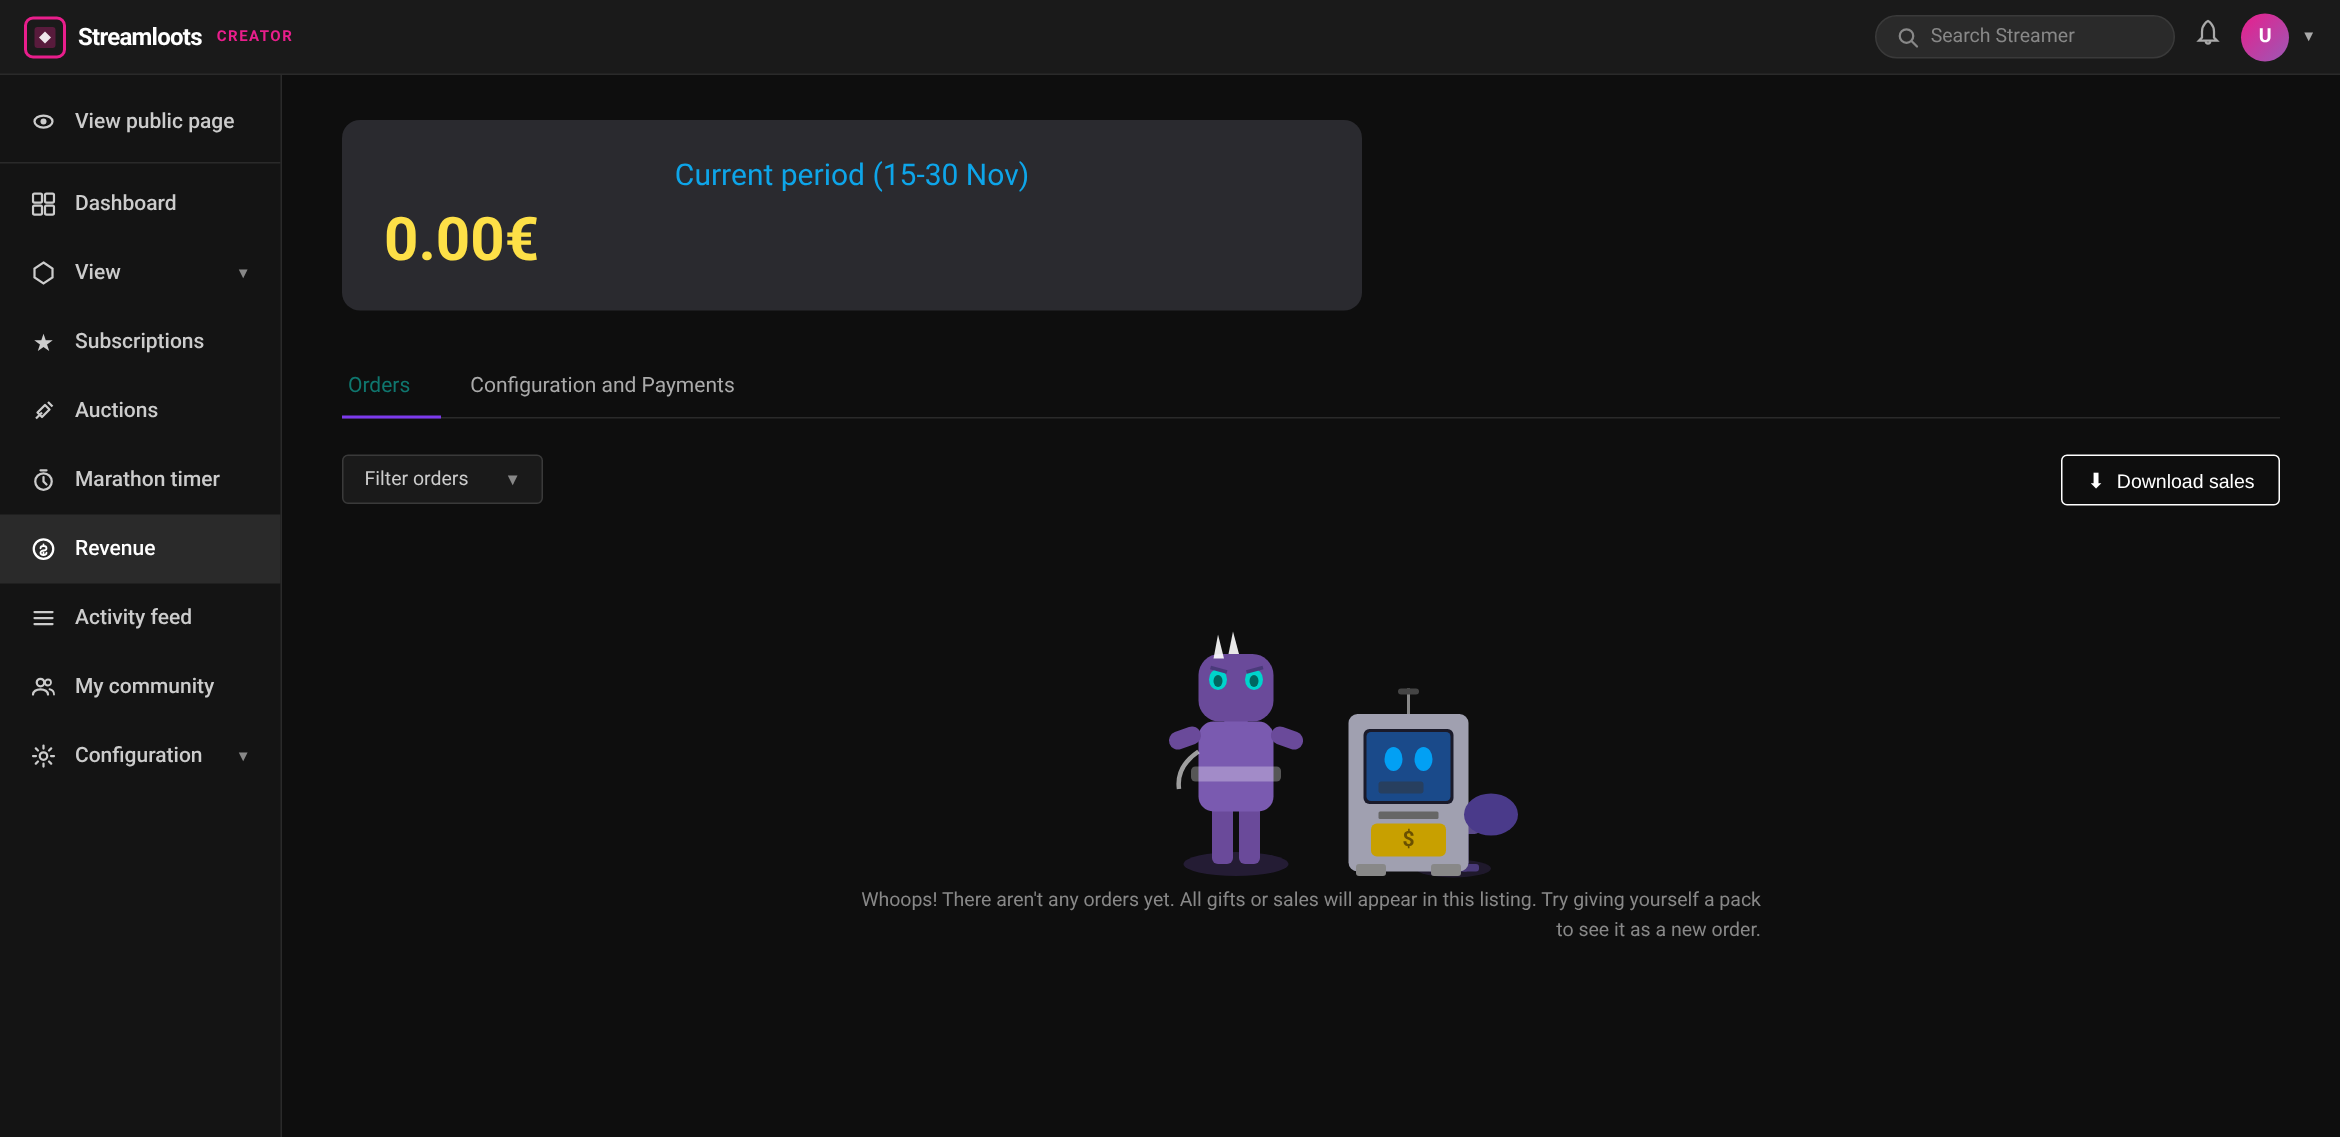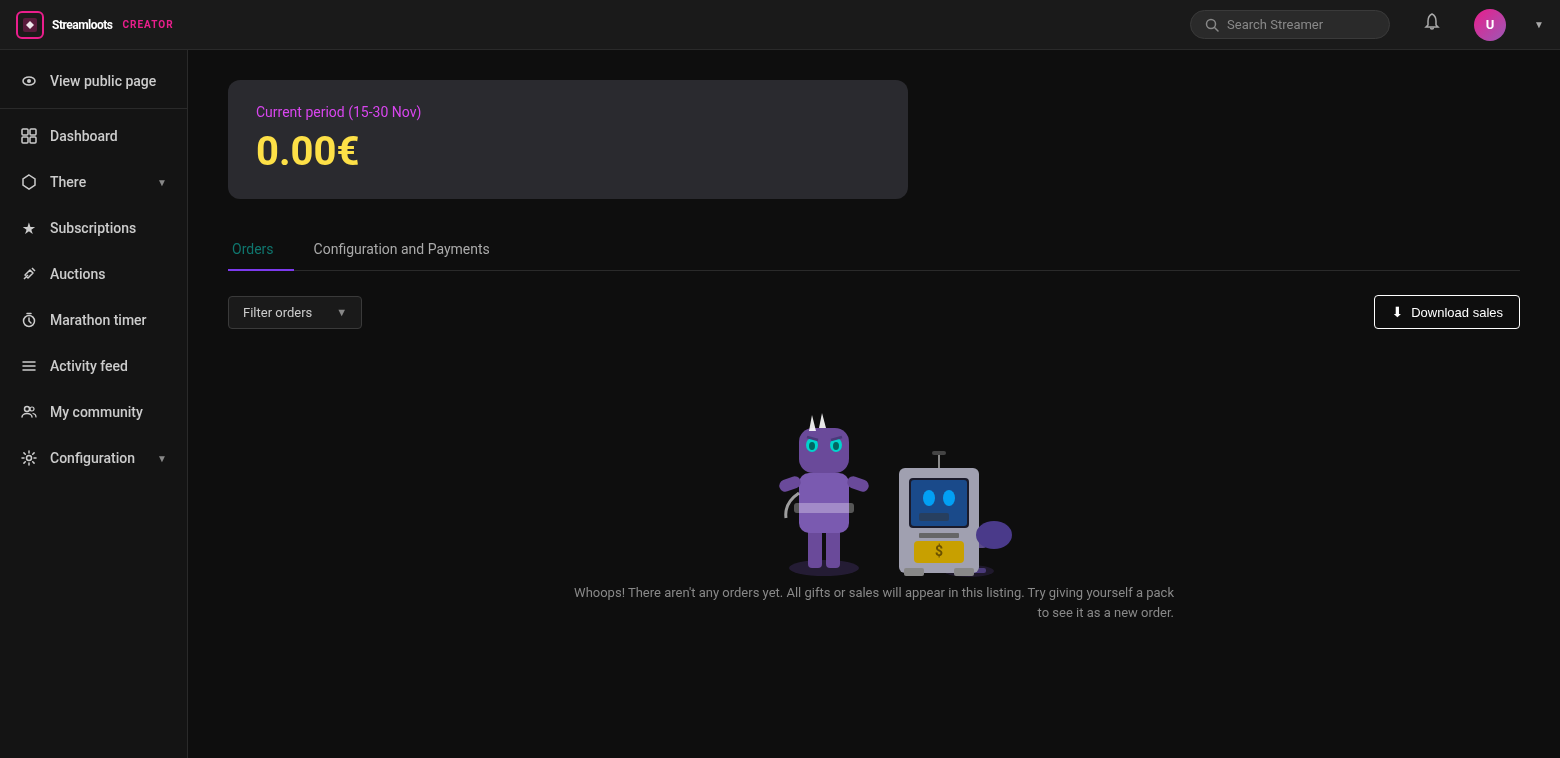--- a/index.html
+++ b/index.html
@@ -34,30 +34,30 @@
     }
     .logo-icon {
       width: 28px; height: 28px;
       background: #1a1a1a;
       border: 2px solid #e91e8c;
       border-radius: 6px;
       display: flex; align-items: center; justify-content: center;
       font-size: 12px; color: white; font-weight: bold;
     }
     .logo-text {
-      font-size: 12px; font-weight: 700; color: white; letter-spacing: -0.5px;
+      font-size: 16px; font-weight: 700; color: white; letter-spacing: -0.5px;
     }
     .logo-badge {
       font-size: 10px; font-weight: 700; color: #e91e8c; letter-spacing: 1px;
       text-transform: uppercase; margin-left: 2px;
     }
     .header-right {
       display: flex;
       align-items: center;
-      gap: 28px;
+      gap: 8px;
     }
     .search-box {
       display: flex;
       align-items: center;
       background: #2a2a2a;
       border: 1px solid #3a3a3a;
       border-radius: 20px;
       padding: 6px 14px;
       gap: 8px;
       width: 200px;
@@ -138,23 +138,24 @@
 
     
     .revenue-card {
       background: #2a2a2f;
       border-radius: 12px;
       padding: 24px 28px;
       max-width: 680px;
       margin-bottom: 32px;
     }
     .revenue-period {
-      font-size: 14px;
-      color: #d946ef;
+      font-size: 20px;
+      color: #0ea5e9;
       margin-bottom: 8px;
+      text-align: center;
     }
     .revenue-amount {
       font-size: 40px;
       font-weight: 700;
       color: #fde047;
     }
 
     
     .tabs {
       display: flex;
@@ -173,21 +174,21 @@
     }
     .tab:first-child { padding-left: 4px; }
     .tab.active {
       color: #0f766e;
       border-bottom: 2px solid #7c3aed;
     }
 
     
     .actions-row {
       display: flex;
-      align-items: center;
+      align-items: flex-start;
       justify-content: space-between;
       margin-bottom: 24px;
     }
     .filter-select {
       display: flex;
       align-items: center;
       background: #1a1a1a;
       border: 1px solid #3a3a3a;
       border-radius: 4px;
       padding: 8px 14px;
@@ -283,21 +284,21 @@
         </svg>
       </span>
       <span>Dashboard</span>
     </div>
     <div class="sidebar-item">
       <span class="s-icon">
         <svg width="16" height="16" viewBox="0 0 16 16" fill="none">
           <path d="M8 1L14 5V11L8 15L2 11V5L8 1Z" stroke="#ccc" stroke-width="1.5"></path>
         </svg>
       </span>
-      <span>There</span>
+      <span>View</span>
       <span class="sidebar-chevron">▼</span>
     </div>
     <div class="sidebar-item">
       <span class="s-icon">★</span>
       <span>Subscriptions</span>
     </div>
     <div class="sidebar-item">
       <span class="s-icon">
         <svg width="16" height="16" viewBox="0 0 16 16" fill="none">
           <path d="M3 13L7 9M9 4L12 7L7 12L4 9L9 4Z" stroke="#ccc" stroke-width="1.5" stroke-linejoin="round"></path>
@@ -308,20 +309,29 @@
     </div>
     <div class="sidebar-item">
       <span class="s-icon">
         <svg width="16" height="16" viewBox="0 0 16 16" fill="none">
           <circle cx="8" cy="9" r="5.5" stroke="#ccc" stroke-width="1.5"></circle>
           <path d="M8 6V9L10 11" stroke="#ccc" stroke-width="1.5" stroke-linecap="round"></path>
           <path d="M6 1.5H10" stroke="#ccc" stroke-width="1.5" stroke-linecap="round"></path>
         </svg>
       </span>
       <span>Marathon timer</span>
+    </div>
+    <div class="sidebar-item active">
+      <span class="s-icon">
+        <svg width="16" height="16" viewBox="0 0 16 16" fill="none">
+          <circle cx="8" cy="8" r="6.5" stroke="white" stroke-width="1.5"></circle>
+          <path d="M8 5V5.5M8 10.5V11M6 7.5C6 6.7 6.9 6 8 6C9.1 6 10 6.7 10 7.5C10 8.3 9.1 9 8 9C6.9 9 6 9.7 6 10.5C6 11.3 6.9 12 8 12C9.1 12 10 11.3 10 10.5" stroke="white" stroke-width="1.2" stroke-linecap="round"></path>
+        </svg>
+      </span>
+      <span>Revenue</span>
     </div>
     <div class="sidebar-item">
       <span class="s-icon">
         <svg width="16" height="16" viewBox="0 0 16 16" fill="none">
           <line x1="2" y1="4" x2="14" y2="4" stroke="#ccc" stroke-width="1.5" stroke-linecap="round"></line>
           <line x1="2" y1="8" x2="14" y2="8" stroke="#ccc" stroke-width="1.5" stroke-linecap="round"></line>
           <line x1="2" y1="12" x2="14" y2="12" stroke="#ccc" stroke-width="1.5" stroke-linecap="round"></line>
         </svg>
       </span>
       <span>Activity feed</span>

